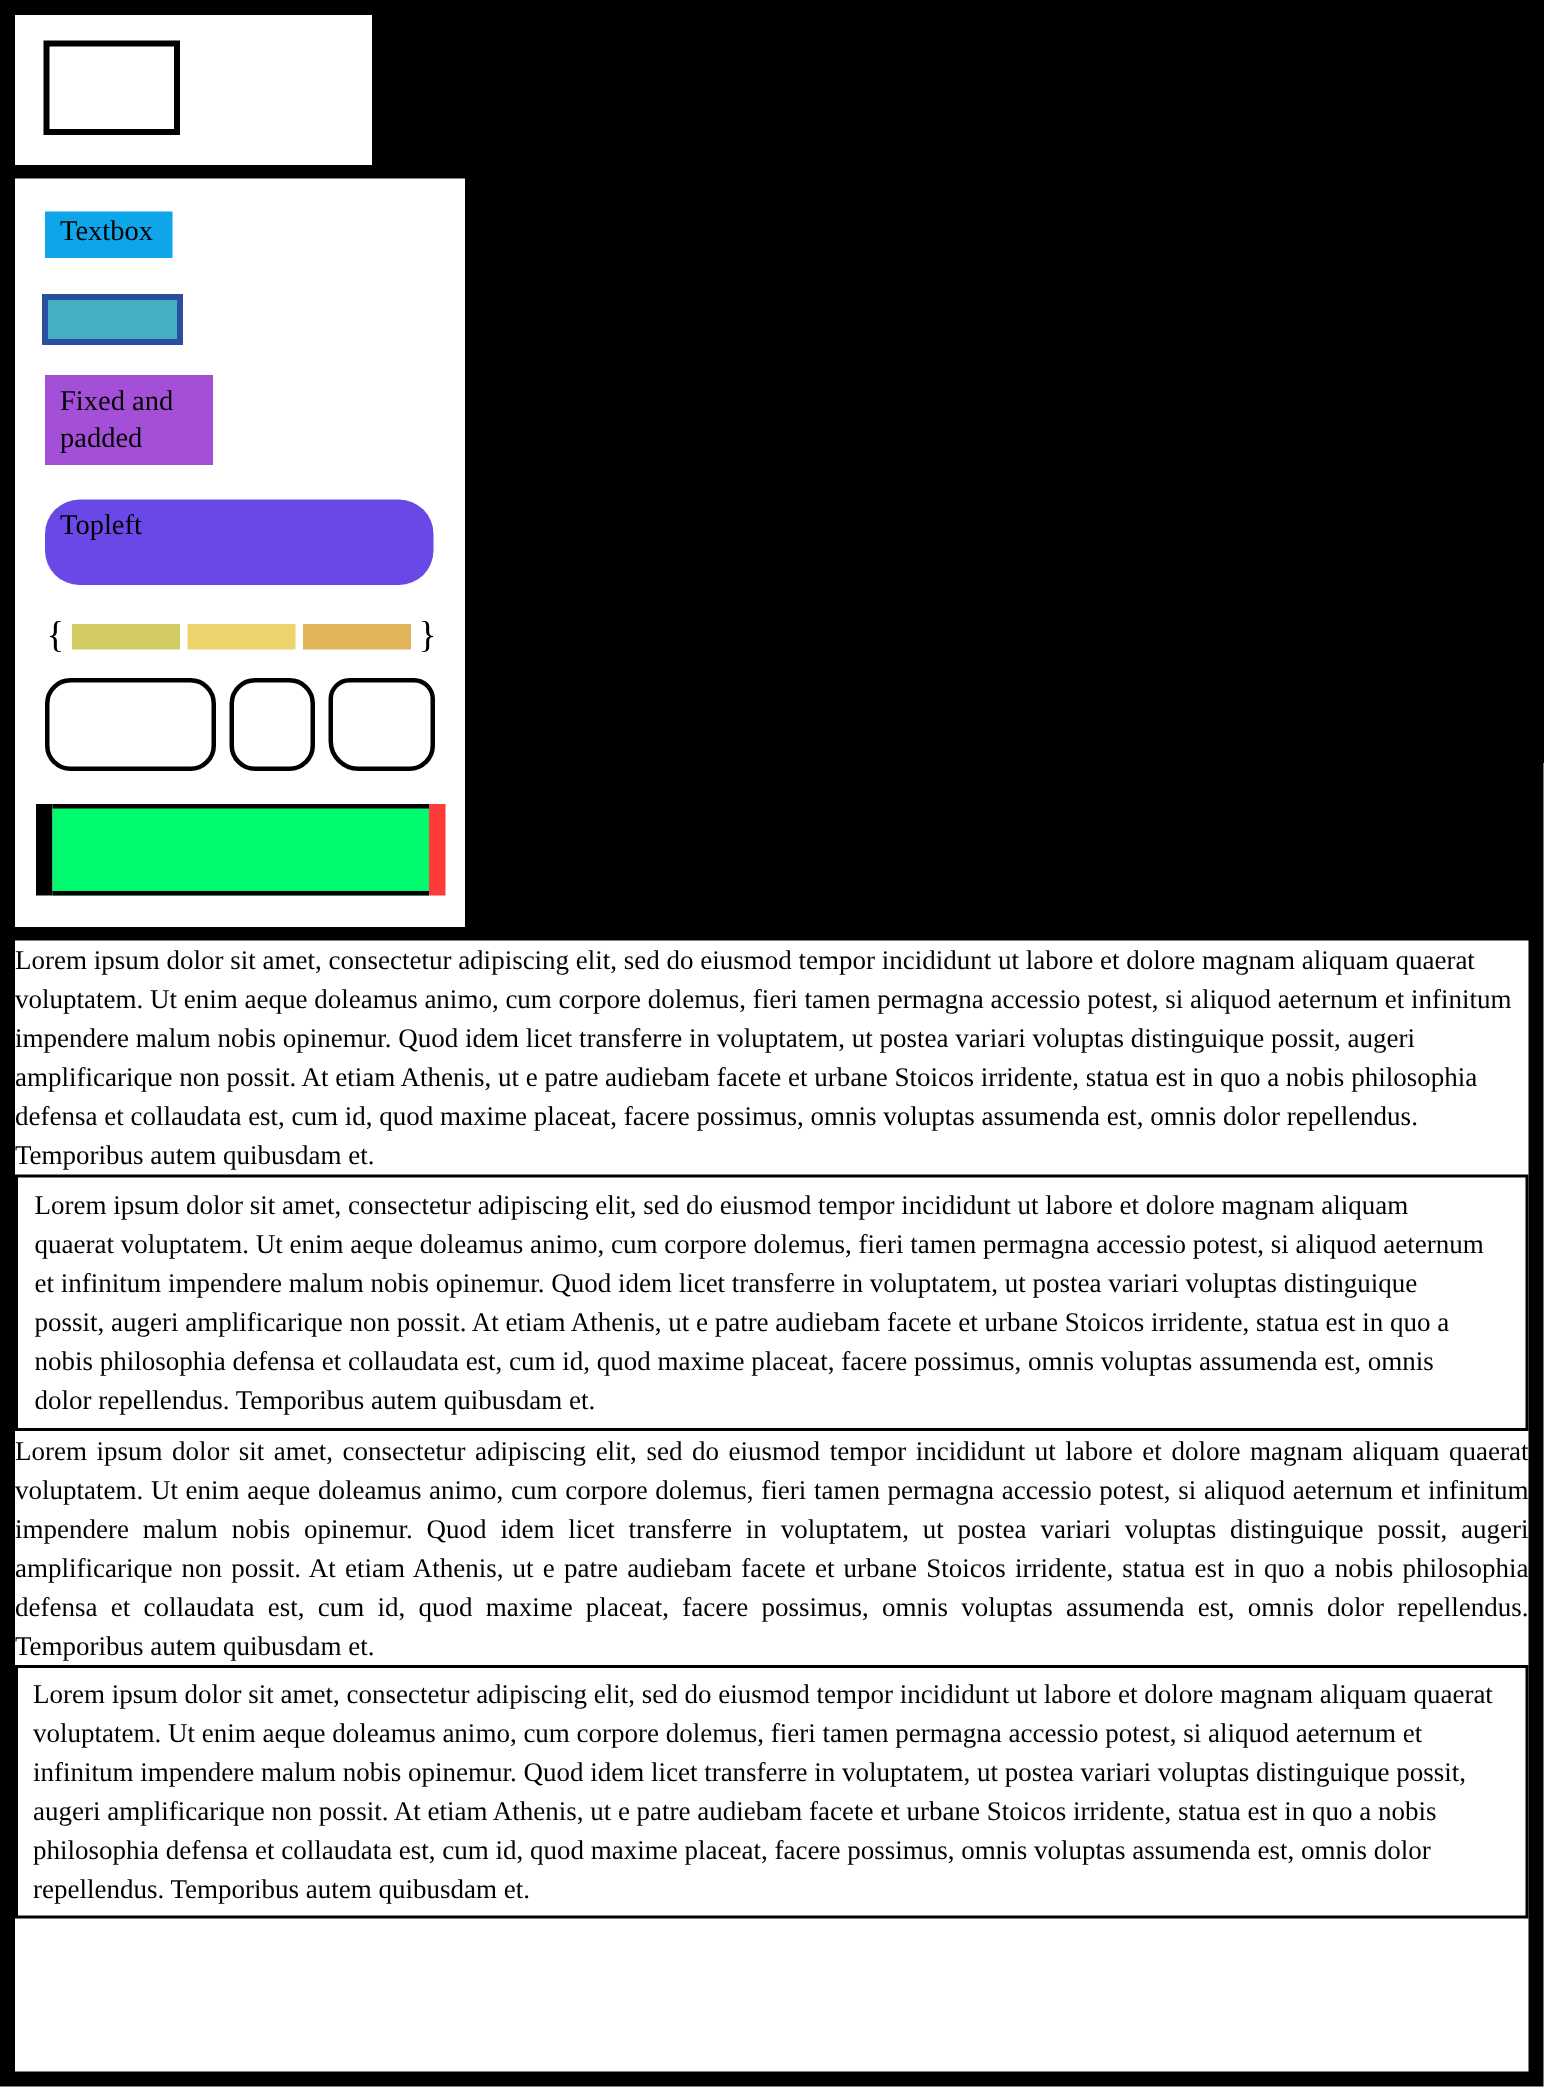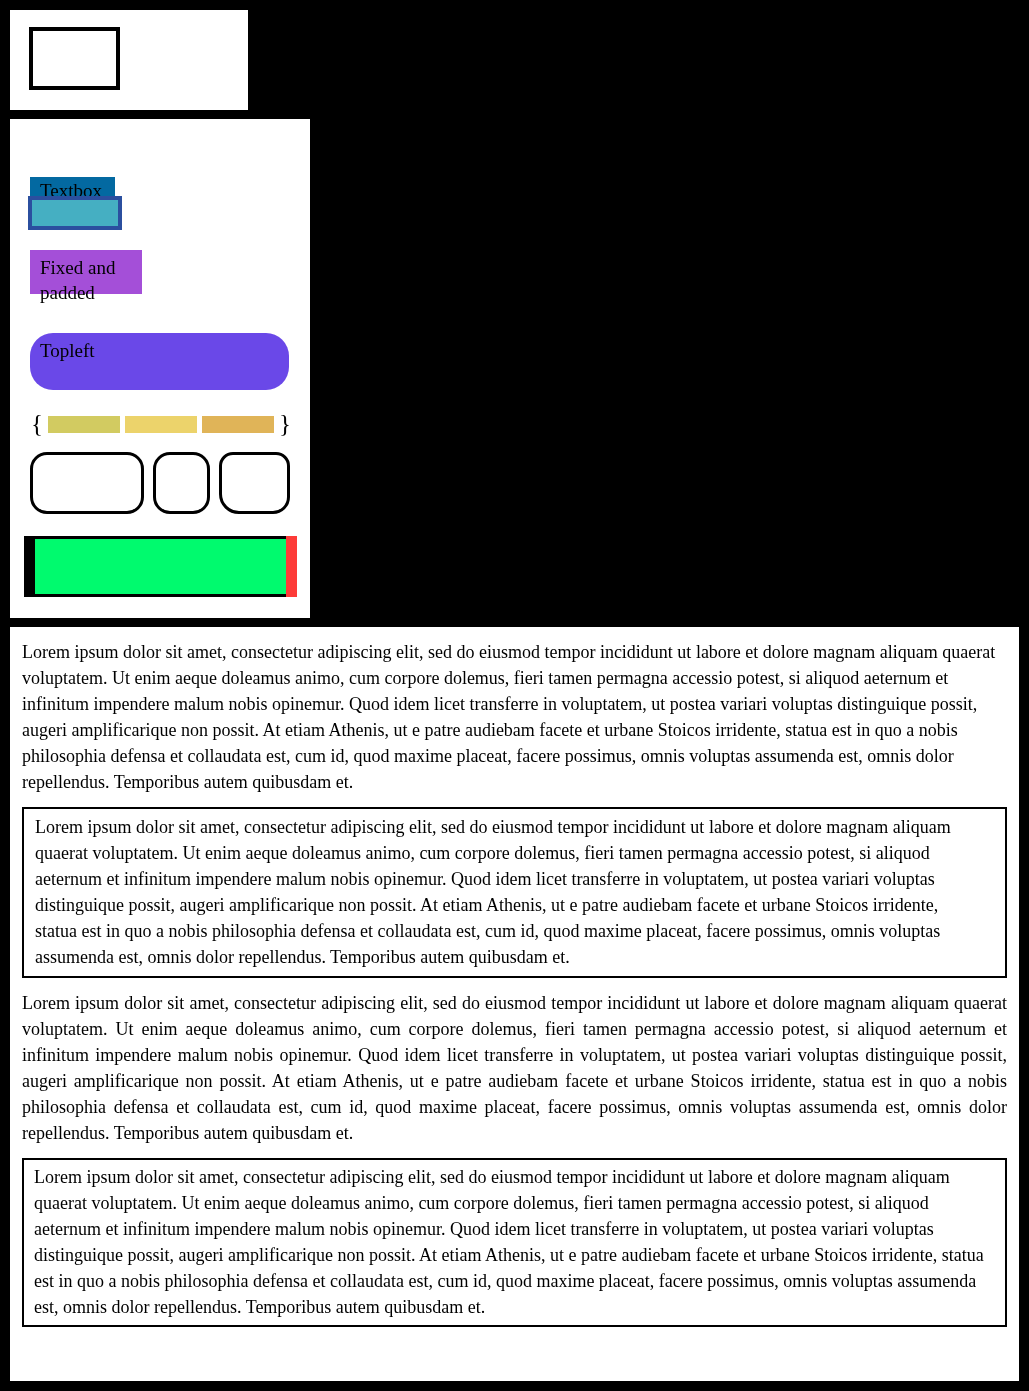--- a/index.html
+++ b/index.html
@@ -13,21 +13,21 @@
   .panel-top { left:10px; top:10px; width:238px; height:100px; }
   .inner-rect {
     position:absolute; left:19px; top:17px; width:83px; height:55px;
     border:4px solid #000; background:#fff;
   }
 
   .panel-widgets { left:10px; top:119px; width:300px; height:499px; }
   .widget { position:absolute; box-sizing:border-box; font-size:19px; }
   .textbox { left:20px; top:22px; width:85px; height:31px; padding:3px 0 0 10px; }
   .tealbox { left:18px; top:77px; width:94px; height:34px; border:4px solid #2b4f9f; }
-  .fixedpad { left:20px; top:131px; width:112px; height:44px; padding:5px 0 0 10px; line-height:25px; }
+  .fixedpad { left:20px; top:131px; width:112px; height:60px; padding:5px 0 0 10px; line-height:25px; }
   .topleft { left:20px; top:214px; width:259px; height:57px; padding:7px 0 0 10px; }
 
   .brace-row {
     position:absolute; left:21px; top:291px; height:28px;
     display:flex; align-items:center; gap:5px;
   }
   .brace { font-size:25px; line-height:28px; }
   .seg { width:72px; height:17px; }
 
   .btn {
@@ -39,36 +39,36 @@
   .btn3 { left:209px; width:71px; border-radius:14px 14px 17px 20px; }
 
   .bar-row { position:absolute; left:14px; top:417px; height:61px; display:flex; }
   .bar-cap-left  { width:11px; height:61px; }
   .bar-fill { width:251px; height:61px; box-sizing:border-box;
               border-top:3px solid #000; border-bottom:3px solid #000; }
   .bar-cap-right { width:11px; height:61px; }
 
   .panel-text { left:10px; top:627px; width:1009px; height:754px;
                 font-size:18px; line-height:26px; }
-  .panel-text p { margin:12px; }
+  .panel-text p { margin:0; }
   .para1 { margin:18px 19px 0 21px; }
   .parabox2 { margin:14px 20px 0 18px; border:2px solid #000; padding:5px 22px 6px 11px; }
   .para3 { margin:23px 19px 0 21px; text-align:justify; }
   .parabox4 { margin:12px 19px 0 18px; border:2px solid #000; padding:4px 10px 5px 10px; }
 </style>
 </head>
 <body>
 
 <div class="panel panel-top">
   <div class="inner-rect"></div>
 </div>
 
 <div class="panel panel-widgets">
 
-  <div class="widget textbox" style="background-color: #0369a1; margin-top: 36px;">
+  <div class="widget textbox" style="background-color: #0ea5e9;">
     <span>Textbox</span>
   </div>
 
   <div class="widget tealbox" style="background-color: rgb(69, 175, 194);"></div>
 
   <div class="widget fixedpad" style="background-color: rgb(164, 79, 216);">Fixed and padded</div>
 
   <div class="widget topleft" style="background-color: rgb(106, 72, 232); border-radius: 23px;">Topleft</div>
 
   <div class="brace-row">

